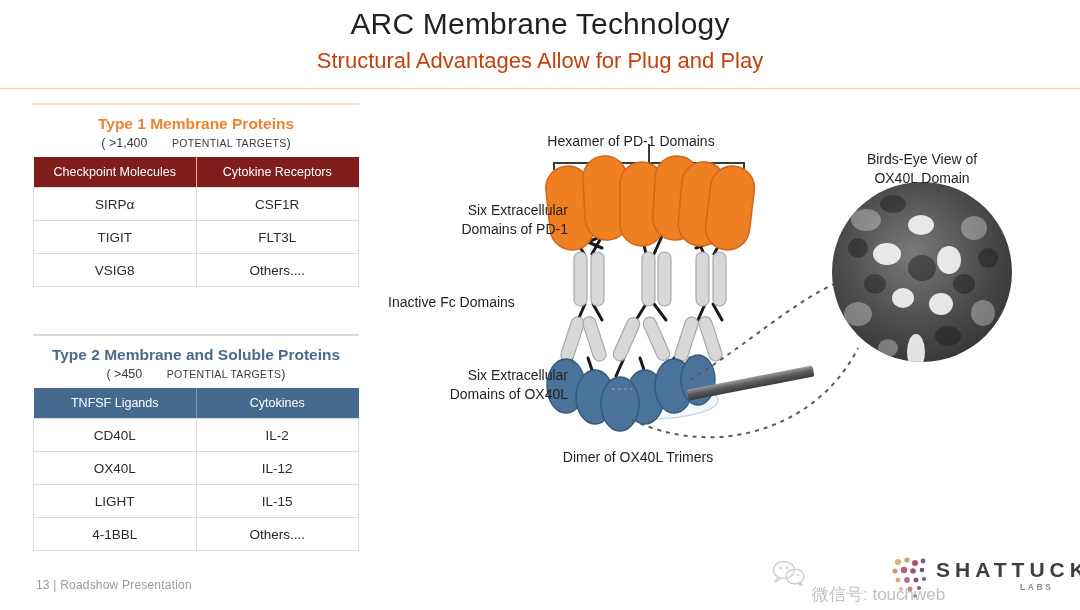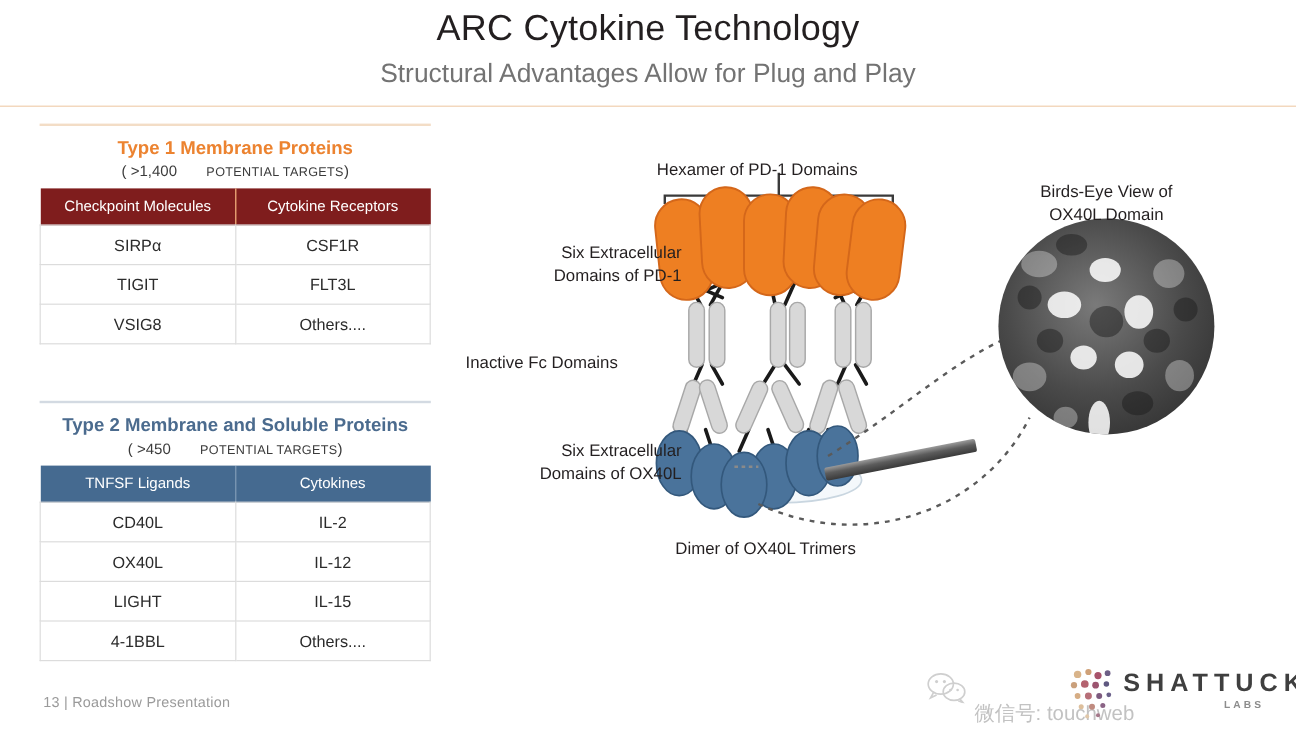--- a/index.html
+++ b/index.html
@@ -30,21 +30,21 @@
   .slide-title {
     font-size: 30px;
     font-weight: 400;
     color: #231f20;
     letter-spacing: .2px;
     line-height: 1.18;
   }
   .slide-subtitle {
     font-size: 22px;
     font-weight: 400;
-    color: #737373;
+    color: #c2410c;
     line-height: 1.2;
     margin-top: 7px;
   }
   .header-rule {
     position: absolute;
     left: 0; top: 88px;
     width: 1080px;
     height: 1px;
     background: #f0cfae;
   }
@@ -165,21 +165,21 @@
     letter-spacing: 2.6px;
     color: #8d8d8d;
   }
 </style>
 </head>
 <body>
 
 <div id="slide">
 
   <div class="title-block">
-    <div class="slide-title">ARC Cytokine Technology</div>
+    <div class="slide-title">ARC Membrane Technology</div>
     <div class="slide-subtitle">Structural Advantages Allow for Plug and Play</div>
   </div>
   <div class="header-rule"></div>
 
   <div class="panel" style="left:33px; top:103px; width:326px;">
     <div class="panel-rule orange"></div>
     <div class="panel-heading orange">Type 1 Membrane Proteins</div>
     <div class="panel-sub"><span>( &gt;1,400 </span><span class="small-caps">POTENTIAL TARGETS</span><span>)</span></div>
 
     <table class="data-table t1">

